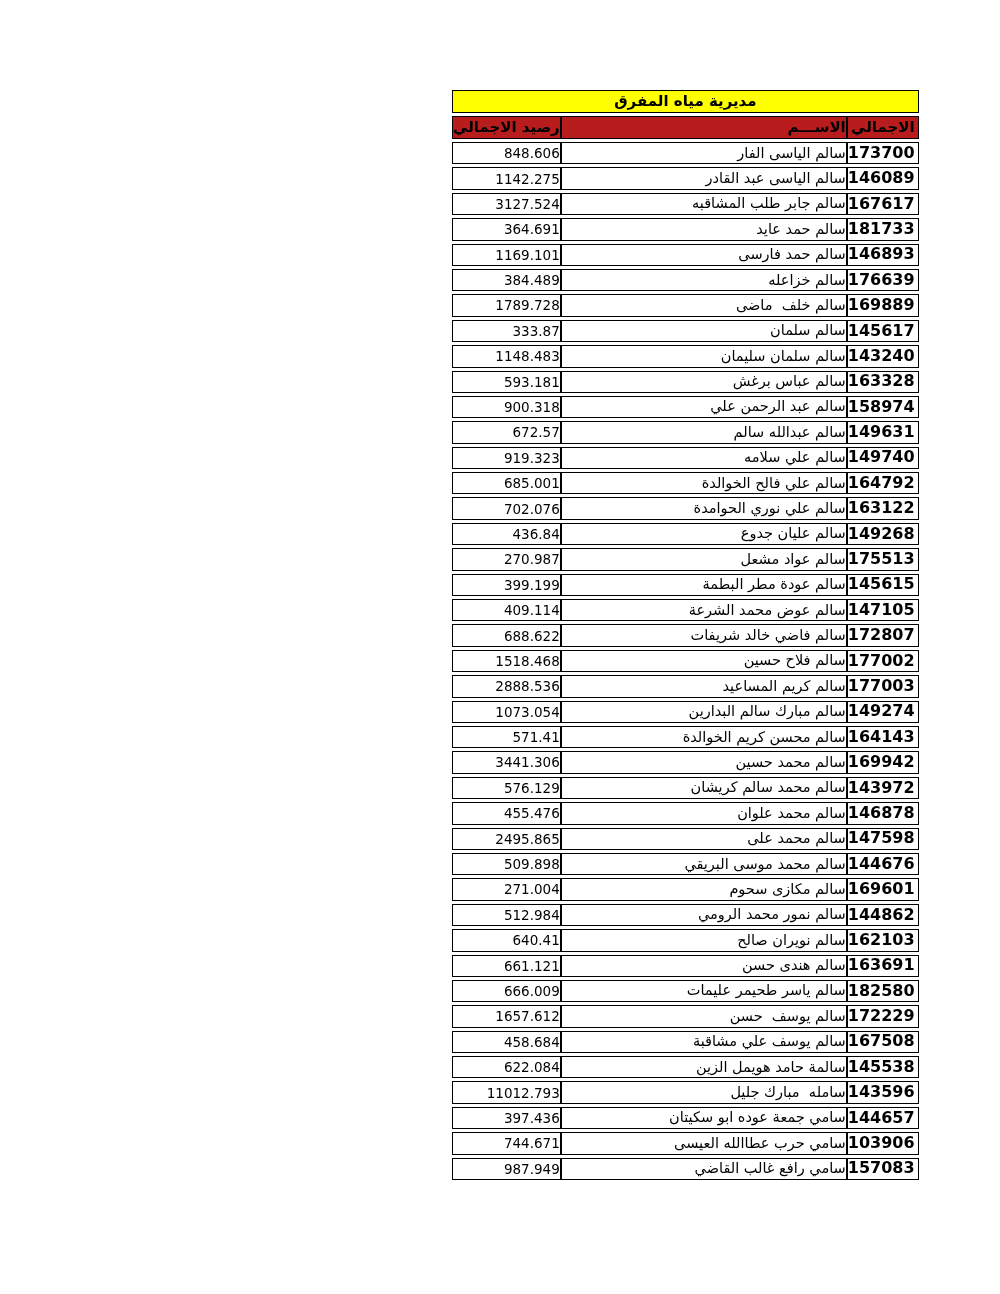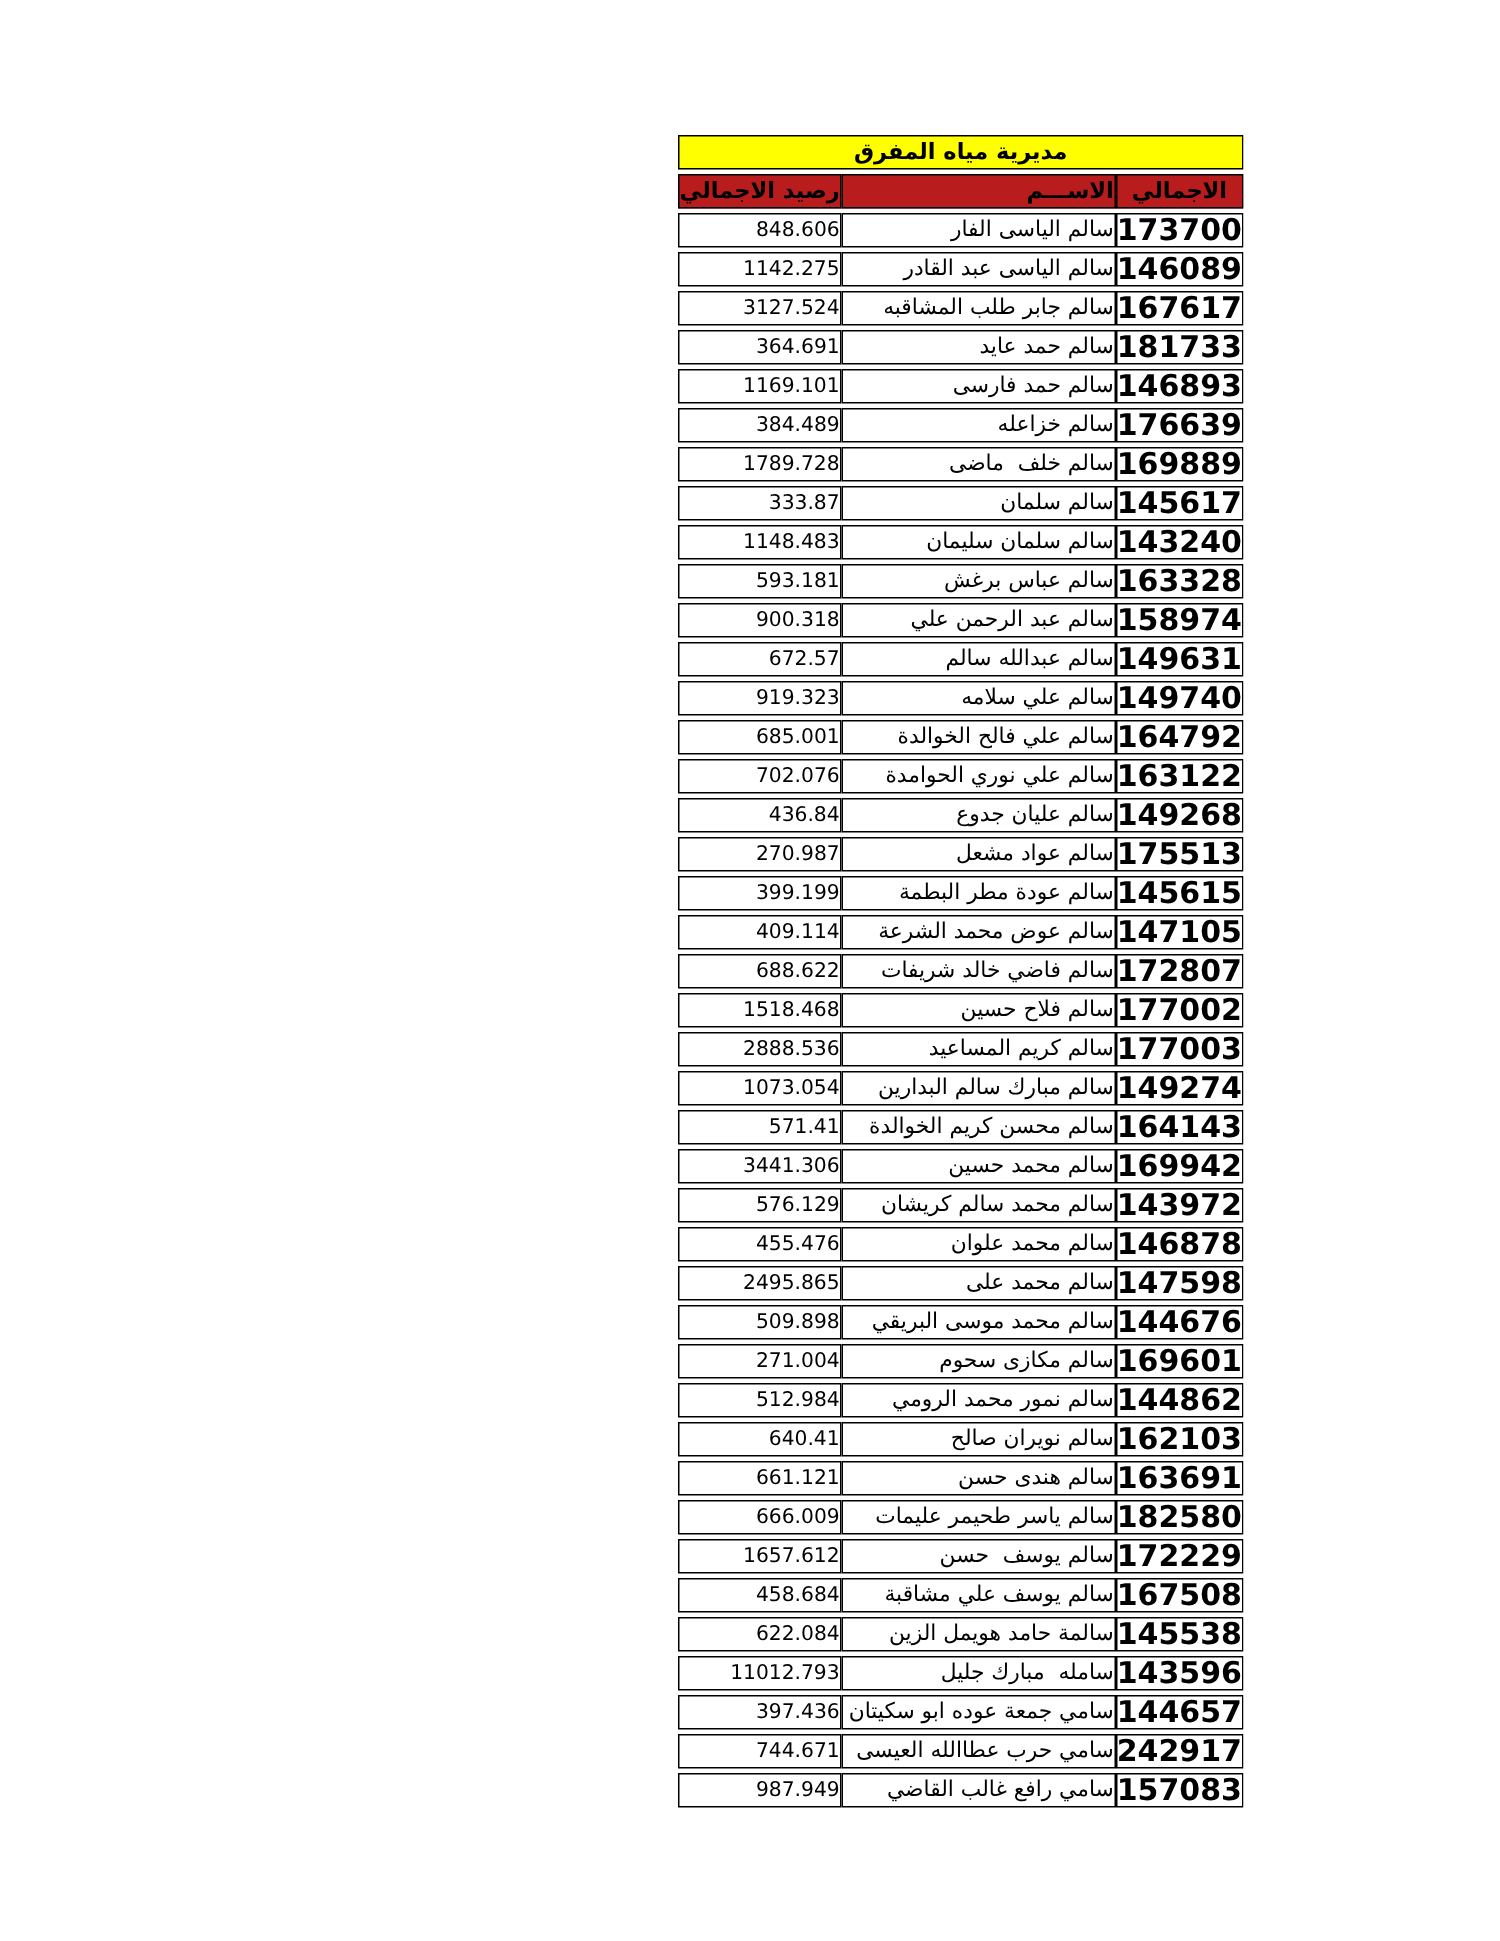--- a/index.html
+++ b/index.html
@@ -4,21 +4,21 @@
 <style>
   html, body {
     margin: 0;
     padding: 0;
     background: #ffffff;
     font-family: "DejaVu Sans", sans-serif;
     color: #000000;
   }
   .page {
     position: relative;
-    width: 829px;
+    width: 924px;
     height: 1294px;
     background: #ffffff;
     overflow: hidden;
   }
   table.report {
     position: absolute;
     left: 452px;
     top: 87px;
     border-collapse: separate;
     border-spacing: 0 3px;
@@ -53,23 +53,22 @@
   }
   th.hdr-subscriber { text-align: center; }
   th.hdr-name       { text-align: right; padding-right: 2px; margin-top: 33px; }
   th.hdr-balance    { text-align: right; padding-right: 2px; }
 
   td.cell {
     background: #ffffff;
     height: 22.4px;
   }
   td.cell-subscriber {
-    text-align: center;
     font-weight: bold;
-    font-size: 20px;
+    font-size: 16px;
     direction: ltr;
   }
   td.cell-name {
     text-align: right;
     font-size: 14.5px;
     font-weight: normal;
     padding-right: 2px;
   }
   td.cell-balance {
     text-align: right;
@@ -289,21 +288,21 @@
           <td class="cell cell-subscriber">143596</td>
           <td class="cell cell-name">سامله  مبارك جليل</td>
           <td class="cell cell-balance">11012.793</td>
         </tr>
         <tr>
           <td class="cell cell-subscriber">144657</td>
           <td class="cell cell-name">سامي جمعة عوده ابو سكيتان</td>
           <td class="cell cell-balance">397.436</td>
         </tr>
         <tr>
-          <td class="cell cell-subscriber">242917</td>
+          <td class="cell cell-subscriber">103906</td>
           <td class="cell cell-name">سامي حرب عطاالله العيسى</td>
           <td class="cell cell-balance">744.671</td>
         </tr>
         <tr>
           <td class="cell cell-subscriber">157083</td>
           <td class="cell cell-name">سامي رافع غالب القاضي</td>
           <td class="cell cell-balance">987.949</td>
         </tr>
       </tbody>
   </table>

